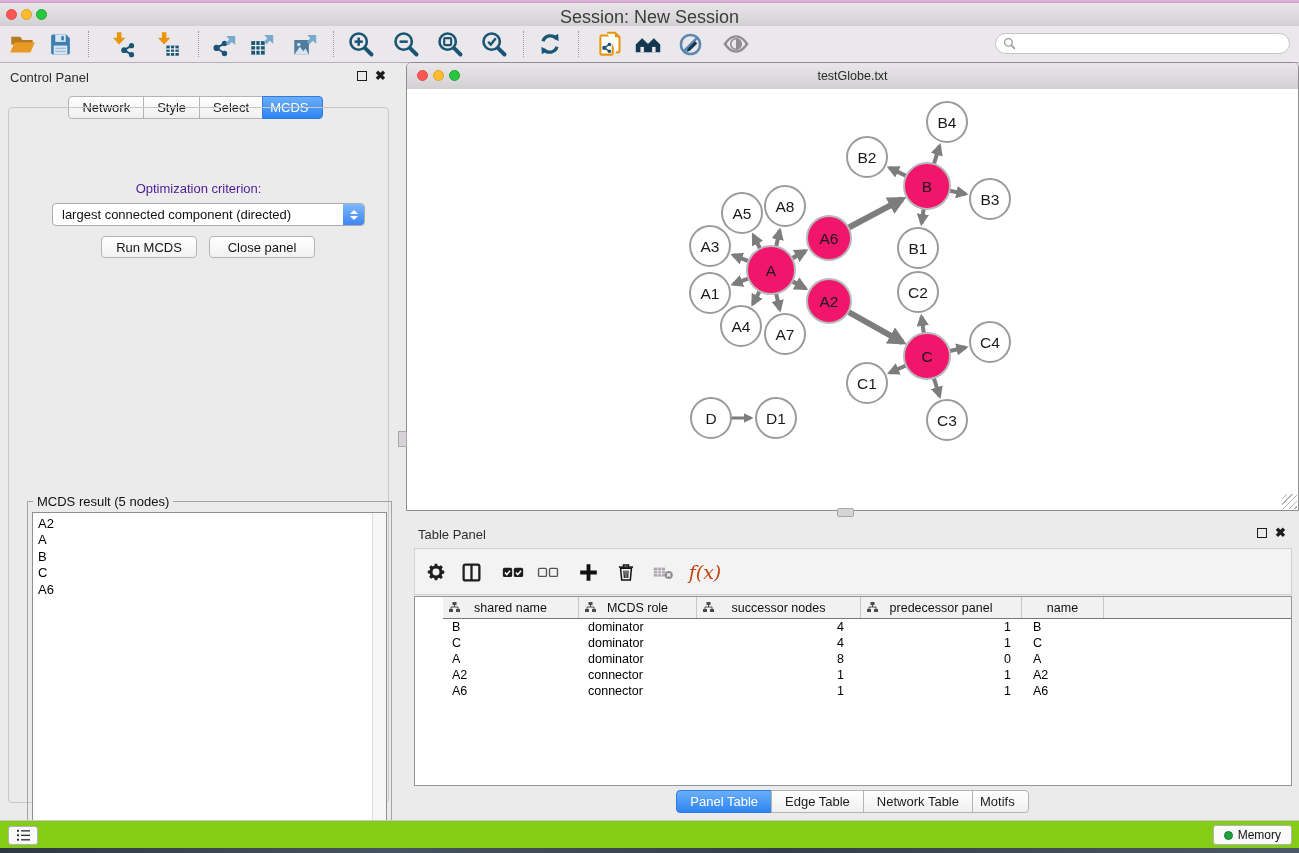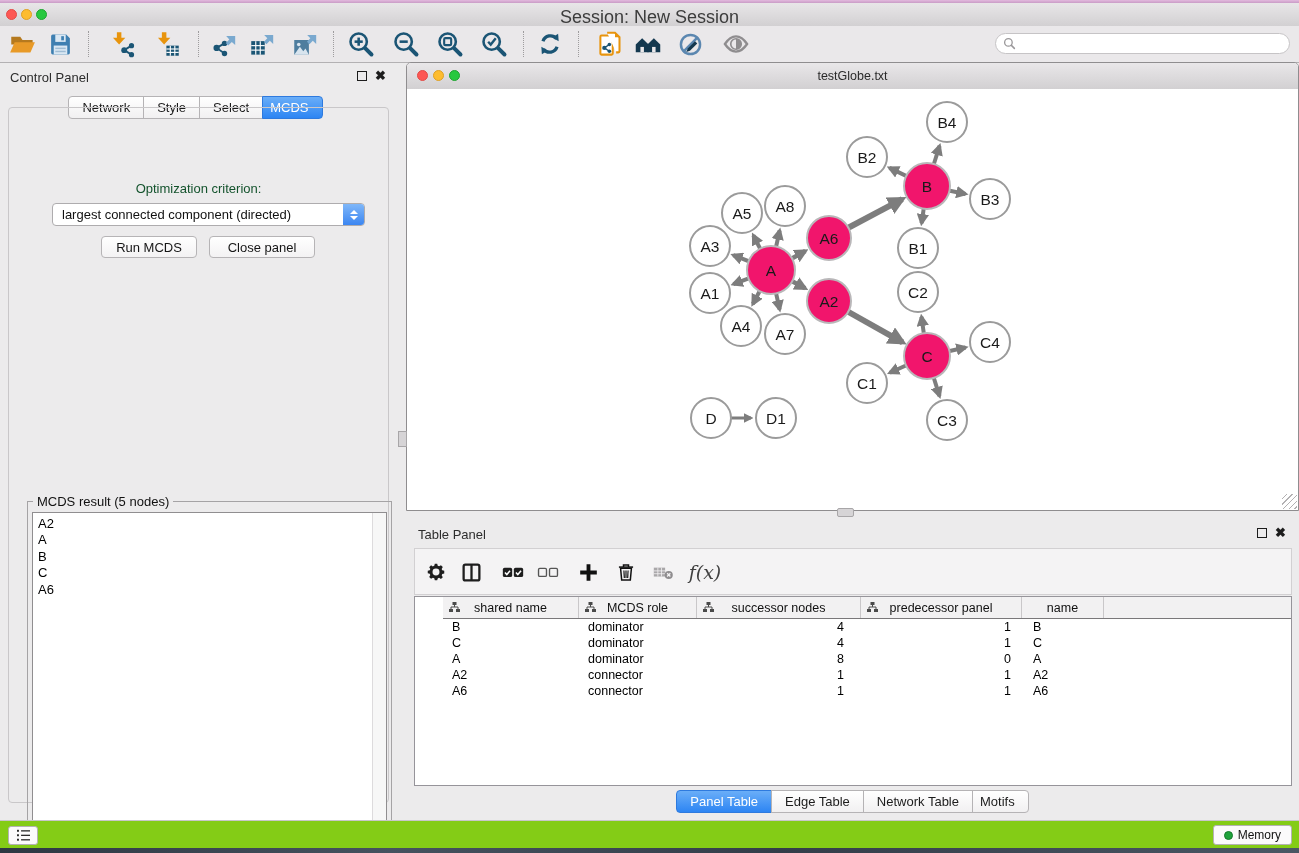--- a/index.html
+++ b/index.html
@@ -42,21 +42,21 @@
   .close-ico{font-size:13px;font-weight:bold;color:#1c1c1c;line-height:10px;}
   #cp-tabs{position:absolute;left:0;right:8px;top:34px;display:flex;justify-content:center;}
   .seg-tab{height:21px;line-height:21px;padding:0 13px;font-size:13px;color:#1c1c1c;
     background:linear-gradient(#ffffff,#f1f0f1);border:1px solid #b5b3b5;margin-left:-1px;}
   .seg-tab:first-child{border-radius:4px 0 0 4px;margin-left:0;}
   .seg-tab:last-child{border-radius:0 4px 4px 0;padding-left:7px;}
   .seg-tab.active{background:linear-gradient(#6aaef8,#2d85f3);color:#fff;border-color:#2e7ade;}
   #cp-content{position:absolute;left:8px;top:45px;width:381px;height:696px;
     border:1px solid #c9c7c9;border-radius:4px;box-sizing:border-box;}
   #opt-label{position:absolute;left:0;right:0;top:73px;text-align:center;
-    font-size:13px;color:#14532d;}
+    font-size:13px;color:#4c1d95;}
   #opt-select{position:absolute;left:43px;top:95px;width:313px;height:23px;
     background:#fff;border:1px solid #aeacae;border-radius:4px;box-sizing:border-box;
     display:flex;align-items:center;}
   #opt-select .val{flex:1;font-size:13px;color:#111;padding-left:9px;white-space:nowrap;
     overflow:hidden;}
   #opt-stepper{width:21px;height:100%;border-radius:0 3px 3px 0;
     background:linear-gradient(#7fb7f9,#3c86f1);display:flex;flex-direction:column;
     align-items:center;justify-content:center;gap:2px;}
   .chev-up{width:0;height:0;border-left:4px solid transparent;border-right:4px solid transparent;
     border-bottom:4px solid #fff;}
@@ -93,21 +93,21 @@
     background:#d6d4d6;border:1px solid #a8a6a8;box-sizing:border-box;z-index:5;}
   #edge-handle-bottom{position:absolute;left:837px;top:446px;width:17px;height:9px;
     background:#d6d4d6;border:1px solid #a8a6a8;border-radius:2px;box-sizing:border-box;z-index:5;}
 
   
   #table-panel{position:absolute;left:406px;top:458px;width:893px;height:295px;}
   #tp-toolbar{position:absolute;left:8px;right:7px;top:28px;height:47px;
     background:#f4f3f4;border:1px solid #d2d0d2;box-sizing:border-box;}
   .tpi{position:absolute;top:9px;width:30px;height:28px;display:flex;align-items:center;
     justify-content:center;}
-  .fx-label{font-family:"DejaVu Serif",serif;font-style:italic;font-size:19px;color:#404040;}
+  .fx-label{font-family:"DejaVu Serif",serif;font-style:italic;font-size:19px;color:#c2410c;}
   #tp-table{position:absolute;left:8px;right:7px;top:76px;height:190px;background:#fff;
     border:1px solid #96949a;box-sizing:border-box;overflow:hidden;padding-left:28px;}
   #t-header{display:flex;height:21px;background:#f2f1f2;border-bottom:1px solid #7a787a;}
   .th-cell{position:relative;box-sizing:border-box;border-right:1px solid #c9c7c9;
     font-size:12.5px;color:#111;display:flex;align-items:center;justify-content:center;}
   .th-cell .tree-ico{position:absolute;left:6px;top:5px;}
   .t-row{display:flex;height:16px;align-items:center;}
   .t-cell{box-sizing:border-box;font-size:12.5px;color:#000;white-space:nowrap;overflow:hidden;}
   #tp-tabs{position:absolute;left:0;right:0;top:270px;display:flex;justify-content:center;}
 

